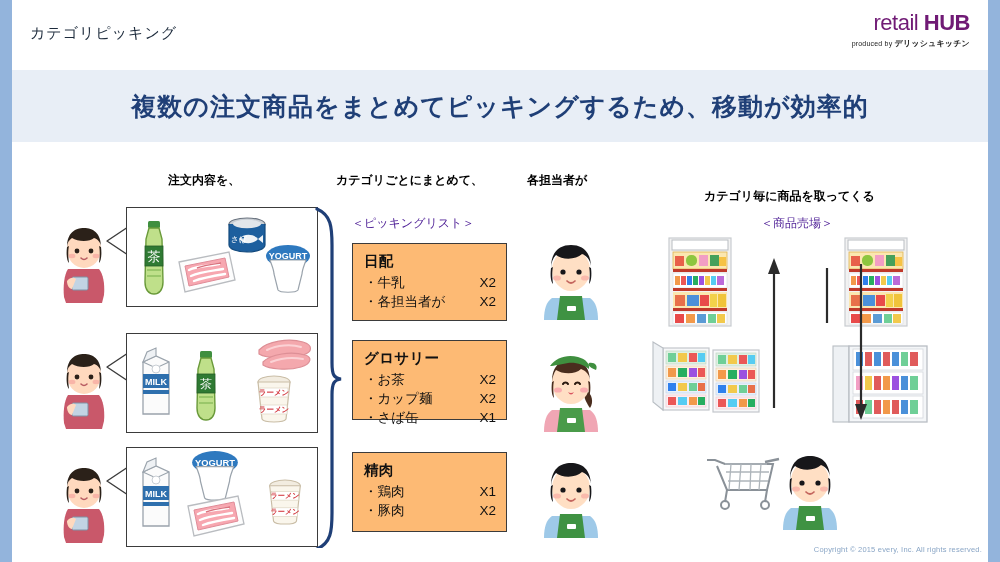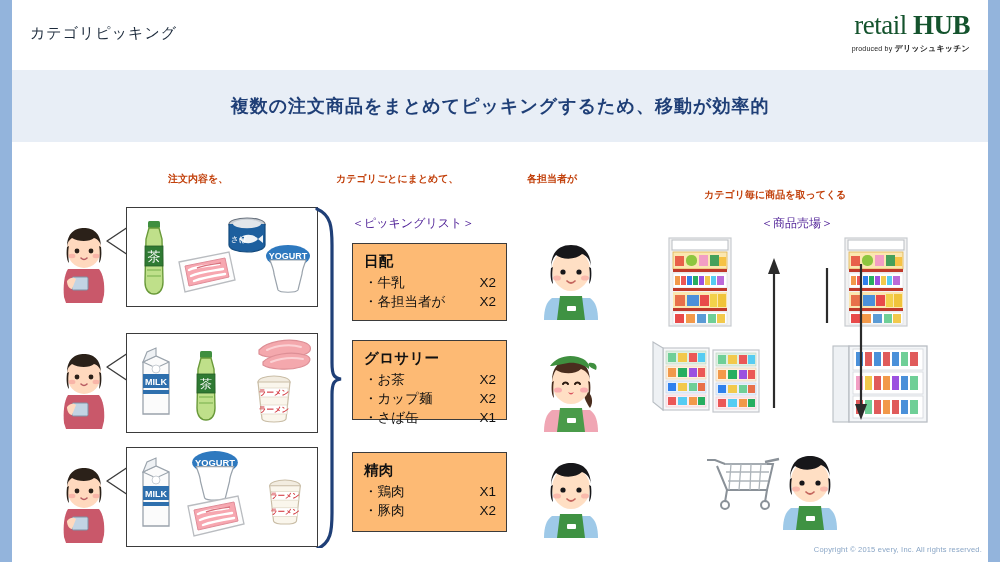--- a/index.html
+++ b/index.html
@@ -13,31 +13,31 @@
   #stage { position:absolute; inset:0; background:#fff; }
 
   
   .rail-left { position:absolute; left:0; top:0; width:12px; height:562px; background:#93b4dc; }
   .rail-right{ position:absolute; right:0; top:0; width:12px; height:562px; background:#93b4dc; }
 
   
   .header { position:absolute; left:12px; top:0; width:976px; height:66px; background:#ffffff; border-top-right-radius:16px; }
   .header-title { position:absolute; left:18px; top:24px; font-size:15px; color:#1d2b3c; letter-spacing:1px; font-weight:400; }
   .logo { position:absolute; right:18px; top:12px; text-align:right; }
-  .logo-main { font-size:27px; line-height:1; letter-spacing:-.5px; color:#14532d; font-weight:400;font-family:Liberation Serif, serif; }
+  .logo-main { font-size:22px; line-height:1; letter-spacing:-.5px; color:#701a75; font-weight:400; }
   .logo-main b { font-weight:800; }
   .logo-sub { margin-top:4px; font-size:7px; color:#222; letter-spacing:.2px; }
   .logo-sub b { font-weight:800; font-size:8px; }
 
   
   .banner { position:absolute; left:12px; top:70px; width:976px; height:72px; background:#e8eef6; display:flex; align-items:center; justify-content:center; }
-  .banner-text { font-size:18px; font-weight:700; color:#1f3f77; letter-spacing:1px; }
-
-  
-  .cap { position:absolute; font-size:10px; font-weight:700; color:#c2410c; white-space:nowrap; }
+  .banner-text { font-size:25px; font-weight:700; color:#1f3f77; letter-spacing:1px; }
+
+  
+  .cap { position:absolute; font-size:12px; font-weight:700; color:#000000; white-space:nowrap; }
   .cap-orders   { left:168px; top:172px; }
   .cap-group    { left:336px; top:172px; }
   .cap-staff    { left:527px; top:172px; }
   .cap-shelf    { left:704px; top:188px; }
 
   .sub { position:absolute; font-size:12px; color:#4c1d95; white-space:nowrap; }
   .sub-list  { left:352px; top:215px; }
   .sub-floor { left:761px; top:215px; }
 
   

